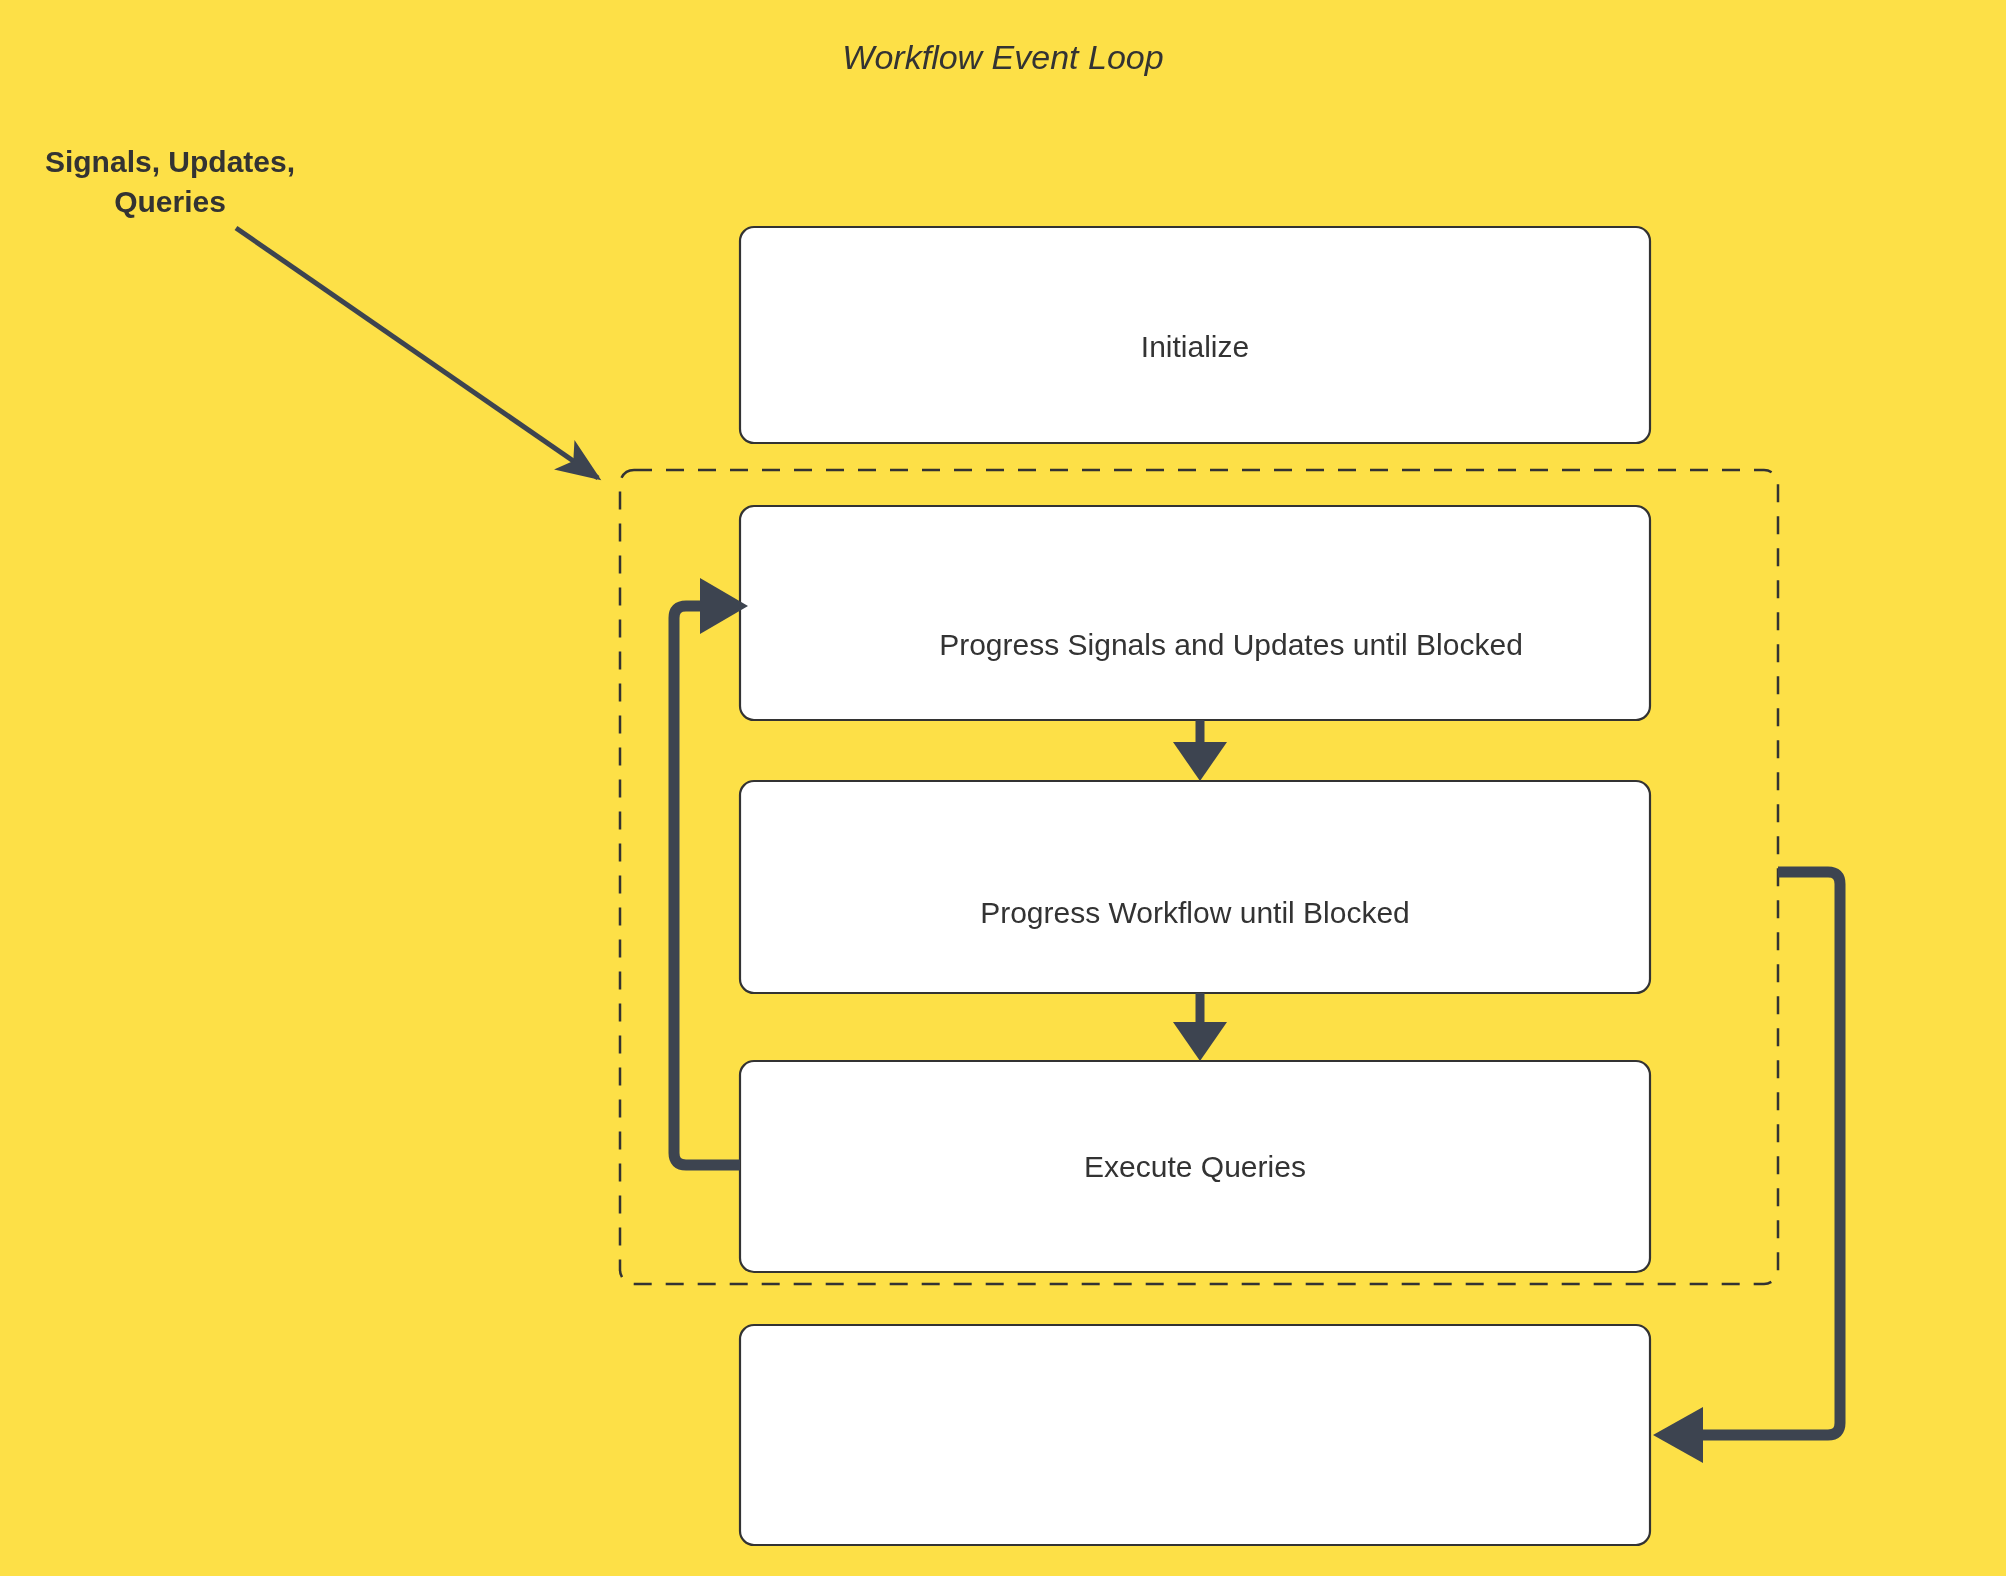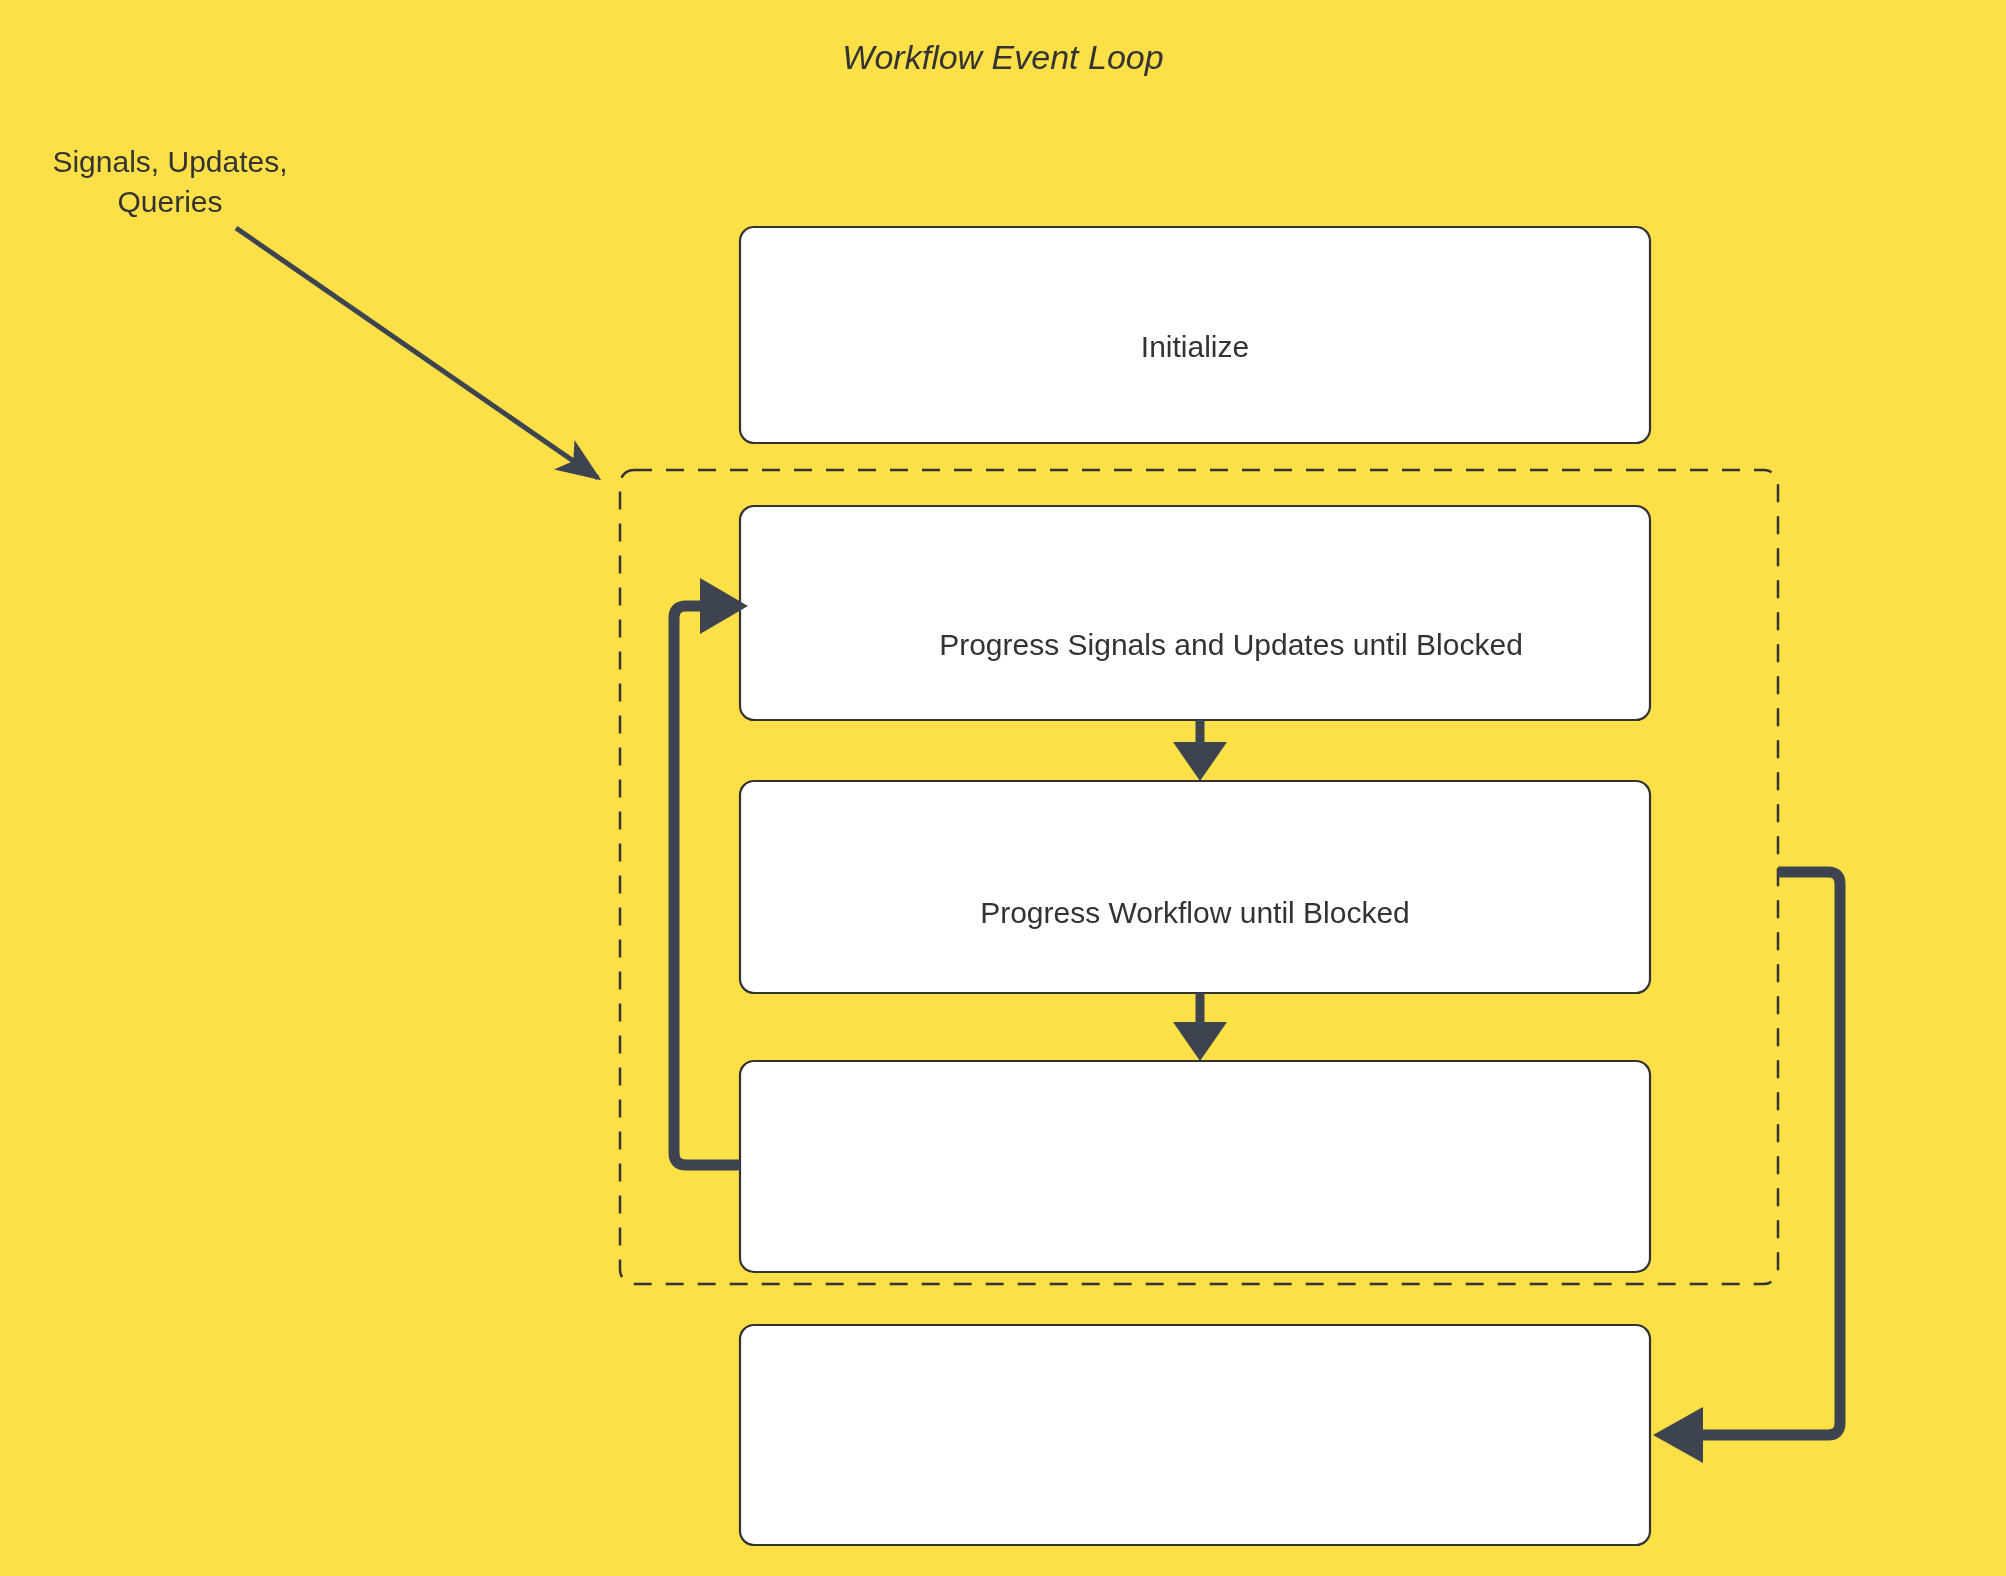--- a/index.html
+++ b/index.html
@@ -51,20 +51,21 @@
   #external-input-label {
     position: absolute;
     left: 20px;
     top: 142px;
     width: 300px;
     text-align: center;
     font-family: "Liberation Sans", sans-serif;
     font-size: 30px;
     line-height: 1.33;
     color: #333333;
+    font-weight: bold;
   }
 </style>
 </head>
 <body>
 
 <div id="canvas">
 
   <div id="diagram-title">Workflow Event Loop</div>
 
   <div id="external-input-label">Signals, Updates, Queries</div>
@@ -102,15 +103,16 @@
     <path d="M1778,872 L1828,872 Q1840,872 1840,884 L1840,1423 Q1840,1435 1828,1435 L1703,1435" stroke="#3d4450" stroke-width="11" fill="none" stroke-linecap="butt" stroke-linejoin="round"></path>
     <path d="M1703,1407 L1703,1463 L1653,1435 Z" fill="#3d4450"></path>
   </svg>
 
   <div class="node-label" style="left:740px; top:219px; width:910px; height:256px;">Initialize</div>
 
   <div class="node-label" style="left:776px; top:506px; width:910px; height:278px;border-radius:24px;">Progress Signals and Updates until Blocked</div>
 
   <div class="node-label" style="left:740px; top:781px; width:910px; height:264px;">Progress Workflow until Blocked</div>
 
+  <div class="node-label" style="left:740px; top:1061px; width:910px; height:211px;">Execute Queries</div>
 
 
 </div>
 
 </body></html>

